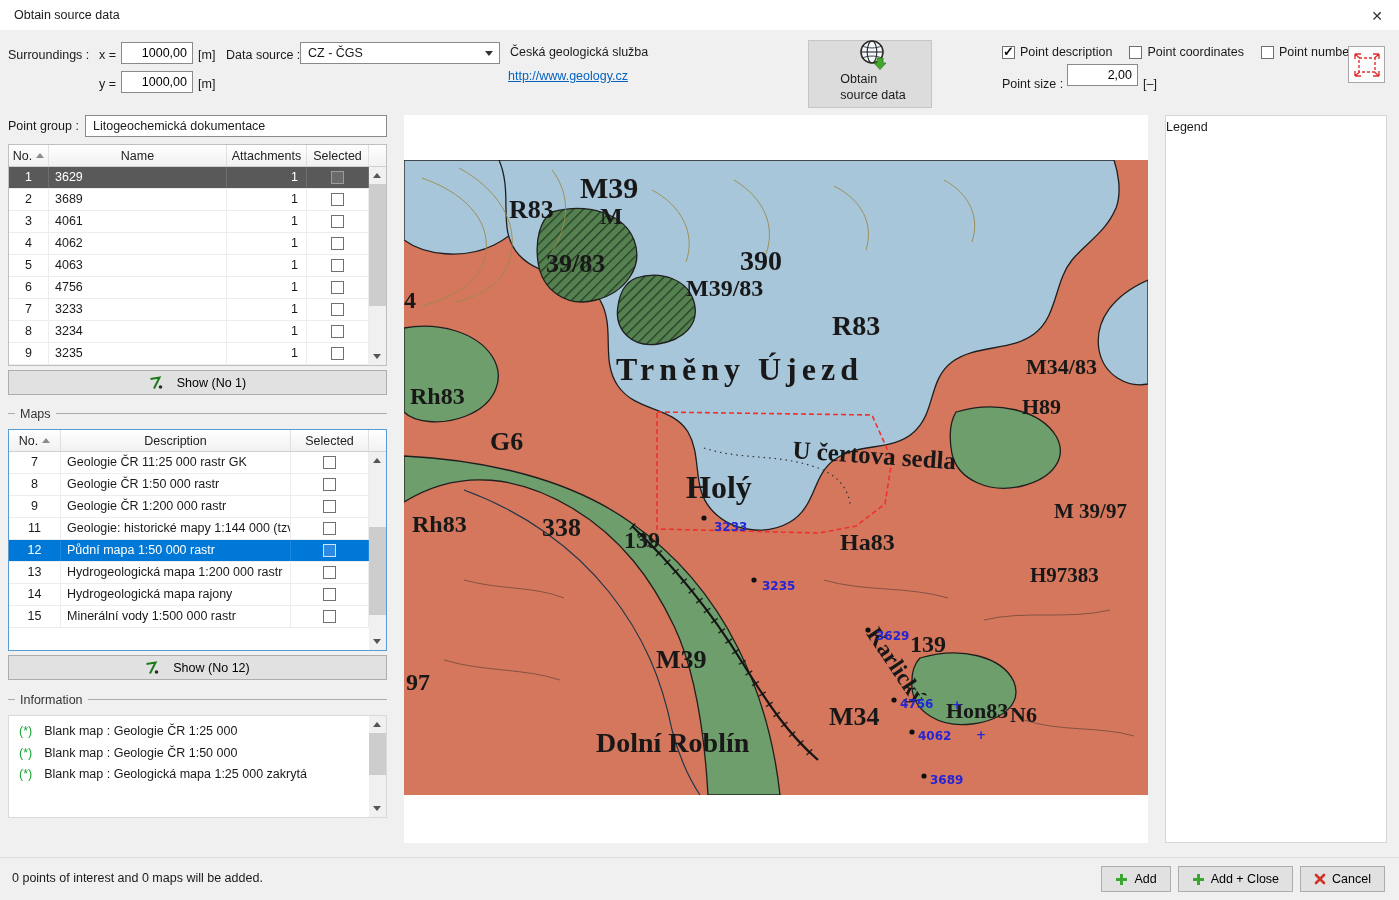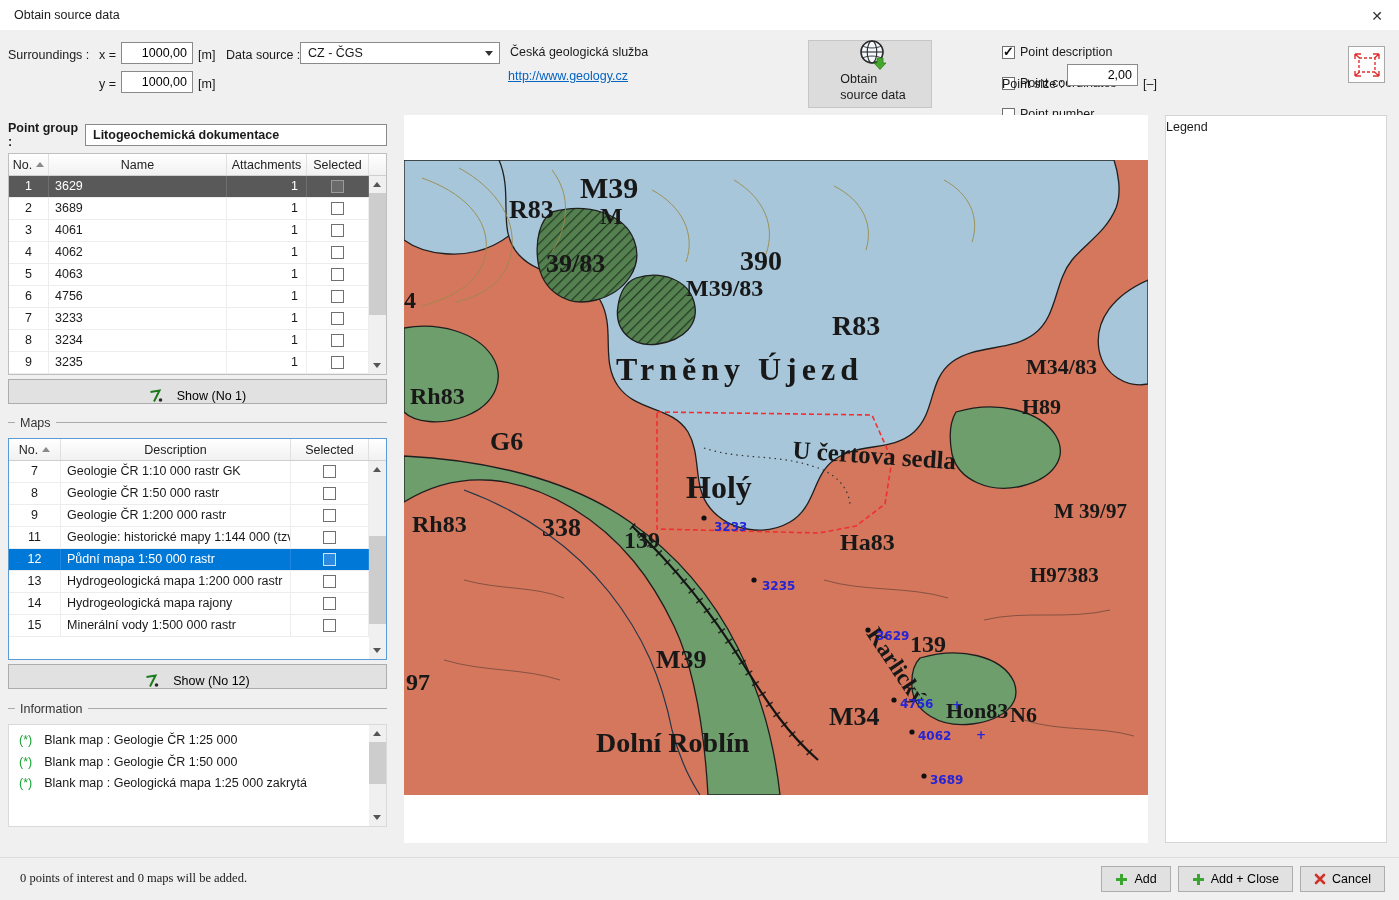--- a/index.html
+++ b/index.html
@@ -25,33 +25,33 @@
   .link { color:#0563c1; text-decoration:underline; }
 
   .obtain { position:absolute; left:808px; top:10px; width:124px; height:68px; background:#dcdcdc;
             border:1px solid #c6c6c6; display:flex; align-items:center;flex-direction:column; }
   .obtain .bar { width:5px; align-self:stretch; background:#5eb72c; margin:-1px 0 -1px -1px; }
   .obtain .txt { margin-left:6px; line-height:16px; }
 
   .cb { display:inline-block; width:13px; height:13px; background:#fff; border:1px solid #707070;
         position:relative; vertical-align:-2px; flex:none; }
   .cb.checked::after { content:"✓"; position:absolute; left:0px; top:-3px; font-size:13px; font-weight:bold; color:#101010; }
-  .cb-row { position:absolute; left:1002px; top:15px; display:flex; gap:17px;flex-direction:column; }
+  .cb-row { position:absolute; left:1002px; top:15px; display:flex; gap:17px; }
   .cb-item { display:flex; align-items:center; gap:5px; white-space:nowrap; }
 
   .iconbtn { position:absolute; left:1348px; top:16px; width:37px; height:37px; background:#fdfdfd;
              border:1px solid #a8a8a8; display:flex; align-items:center; justify-content:center; }
 
   
   .left { position:absolute; left:8px; top:116px; width:379px; }
   .sec-h { display:flex; align-items:center; height:15px; color:#333; }
   .sec-h::before { content:""; width:7px; height:1px; background:#ababab; margin-right:5px; }
   .sec-h::after  { content:""; flex:1; height:1px; background:#ababab; margin-left:5px; } .mt11 { margin-top:11px; } .mt12 { margin-top:12px; }
 
-  .pg-row { display:flex; align-items:center; margin-top:9px; height:20px;font-weight:bold; }
+  .pg-row { display:flex; align-items:center; height:20px; }
   .pg-lbl { width:77px; }
   .pg-dd { position:relative; flex:1; height:22px; border:1px solid #8a8a8a; background:#fff;
            line-height:20px; padding:0 22px 0 7px; white-space:nowrap; overflow:hidden; }
 
   .tablebox { position:relative; margin-top:8px; background:#fff; border:1px solid #bfbfbf;
               height:222px; overflow:hidden; }
   .tablebox.focus { border-color:#5b9bd5; }
   .thead { display:flex; height:22px; background:linear-gradient(#ffffff,#f1f1f1); border-bottom:1px solid #cfcfcf; }
   .th { display:flex; align-items:center; justify-content:center; border-right:1px solid #e0e0e0; color:#222; }
   .th:last-child { border-right:none; }
@@ -80,42 +80,42 @@
   .sbar.full { top:0; }
   .sb-btn { position:absolute; left:0; width:17px; height:17px; background:#f0f0f0; }
   .sb-up { top:0; } .sb-dn { bottom:0; }
   .sb-up::after, .sb-dn::after { content:""; position:absolute; left:4px;
      border-left:4.5px solid transparent; border-right:4.5px solid transparent; }
   .sb-up::after { top:6px; border-bottom:5px solid #555; }
   .sb-dn::after { top:6px; border-top:5px solid #555; }
   .thumb { position:absolute; left:0; width:17px; background:#cdcdcd; }
 
   .showbtn { margin-top:4px; height:25px; width:100%; background:#e1e1e1; border:1px solid #adadad;
-             display:flex; align-items:flex-end; justify-content:center; gap:14px;
+             display:flex; align-items:center; justify-content:center; gap:14px;
              font:12.5px "Liberation Sans", sans-serif; }
 
   .infobox { position:relative; margin-top:8px; background:#fff; border:1px solid #d9d9d9;
              height:103px; overflow:hidden; padding:5px 22px 0 10px; }
   .info-item { line-height:21.5px; white-space:nowrap; }
   .info-item .star { color:#18a433; margin-right:12px; }
 
   
   .map-panel { position:absolute; left:404px; top:115px; width:744px; height:728px; background:#ffffff; }
   #map-svg { position:absolute; left:0; top:45px; width:744px; height:635px; display:block; }
   #map-labels text { font-family:"Liberation Serif", serif; font-weight:bold; fill:#181818; }
   #map-points text { fill:#2424d8; font:bold 12px "DejaVu Sans", sans-serif; }
 
   
   .legend { position:absolute; left:1165px; top:115px; width:222px; height:728px; background:#fff;
             border:1px solid #d5d5d5; }
   .legend .t { text-align:left; margin-top:4px; }
 
   
   .footer { position:absolute; left:0; right:0; top:857px; height:43px; border-top:1px solid #dcdcdc; }
-  .status { position:absolute; left:20px; top:13px;font-family:Liberation Serif, serif; }
+  .status { position:absolute; left:12px; top:13px; }
   .fbtns { position:absolute; right:14px; top:8px; display:flex; gap:7px; }
   .btn { height:26px; background:#e1e1e1; border:1px solid #adadad; display:flex; align-items:center;
          gap:6px; padding:0 13px; font:12.5px "Liberation Sans", sans-serif; }
 </style>
 </head>
 <body>
 
 <div class="titlebar">
   <span class="t">Obtain source data</span>
   <span class="x">✕</span>
@@ -305,21 +305,21 @@
         <span>No.</span>
         <span class="sort"></span>
       </div>
       <div class="th w230">Description</div>
       <div class="th w78">Selected</div>
       <div class="th w17"></div>
     </div>
     <div>
         <div class="prow">
           <div class="c no2">7</div>
-          <div class="c desc">Geologie ČR 1:10 000 rastr GK</div>
+          <div class="c desc">Geologie ČR 11:25 000 rastr GK</div>
           <div class="c sel2">
             <span class="cb"></span>
           </div>
         </div>
         <div class="prow">
           <div class="c no2">8</div>
           <div class="c desc">Geologie ČR 1:50 000 rastr</div>
           <div class="c sel2">
             <span class="cb"></span>
           </div>

